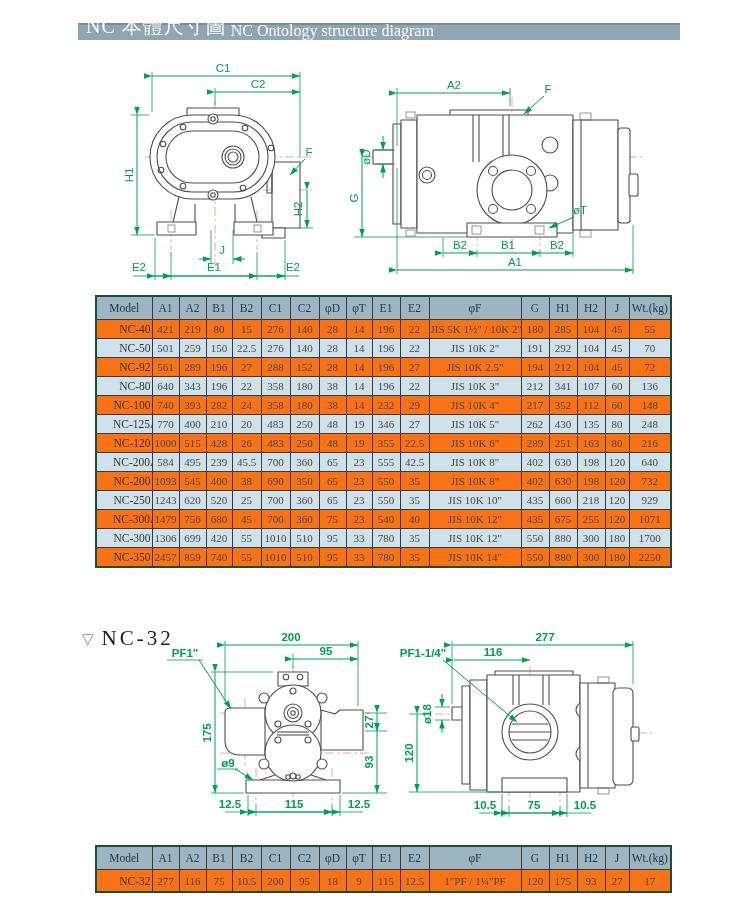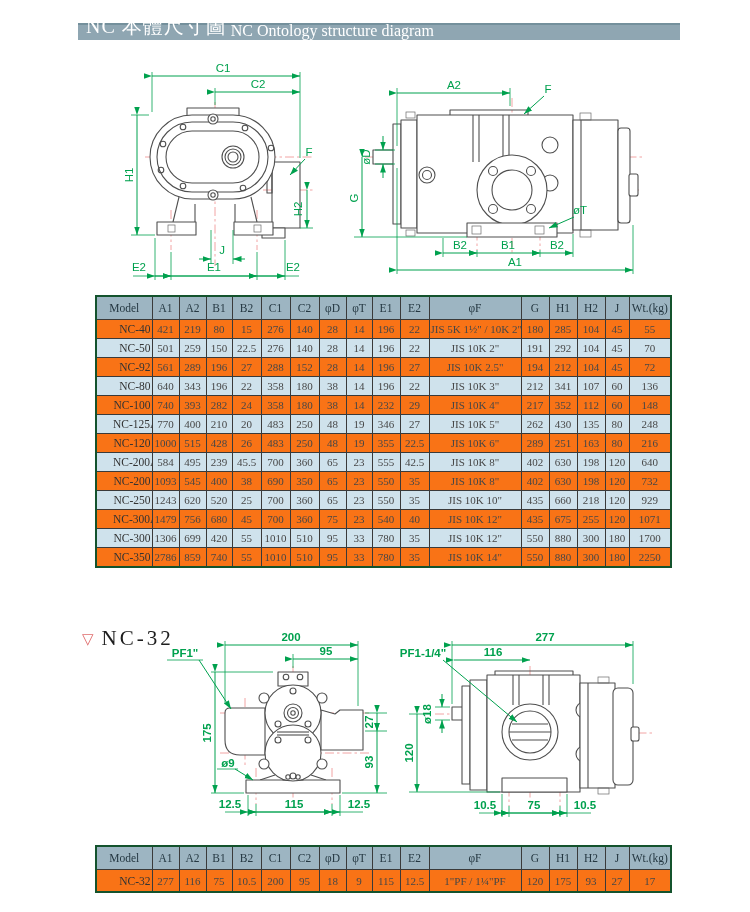--- a/index.html
+++ b/index.html
@@ -492,21 +492,21 @@
           <td>35</td>
           <td>JIS 10K 12"</td>
           <td>550</td>
           <td>880</td>
           <td>300</td>
           <td>180</td>
           <td>1700</td>
         </tr>
         <tr>
           <td>NC-350</td>
-          <td>2786</td>
+          <td>2457</td>
           <td>859</td>
           <td>740</td>
           <td>55</td>
           <td>1010</td>
           <td>510</td>
           <td>95</td>
           <td>33</td>
           <td>780</td>
           <td>35</td>
           <td>JIS 10K 14"</td>

